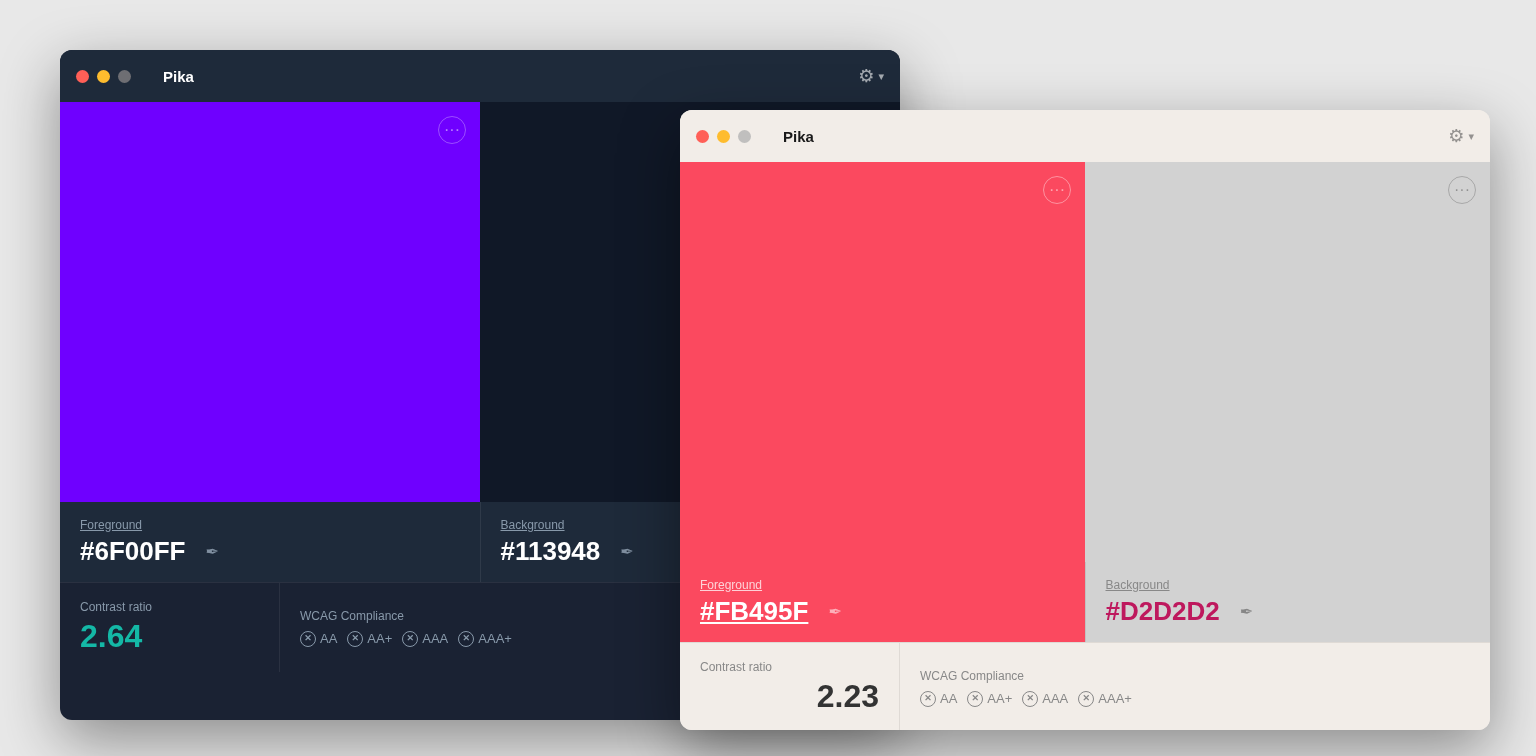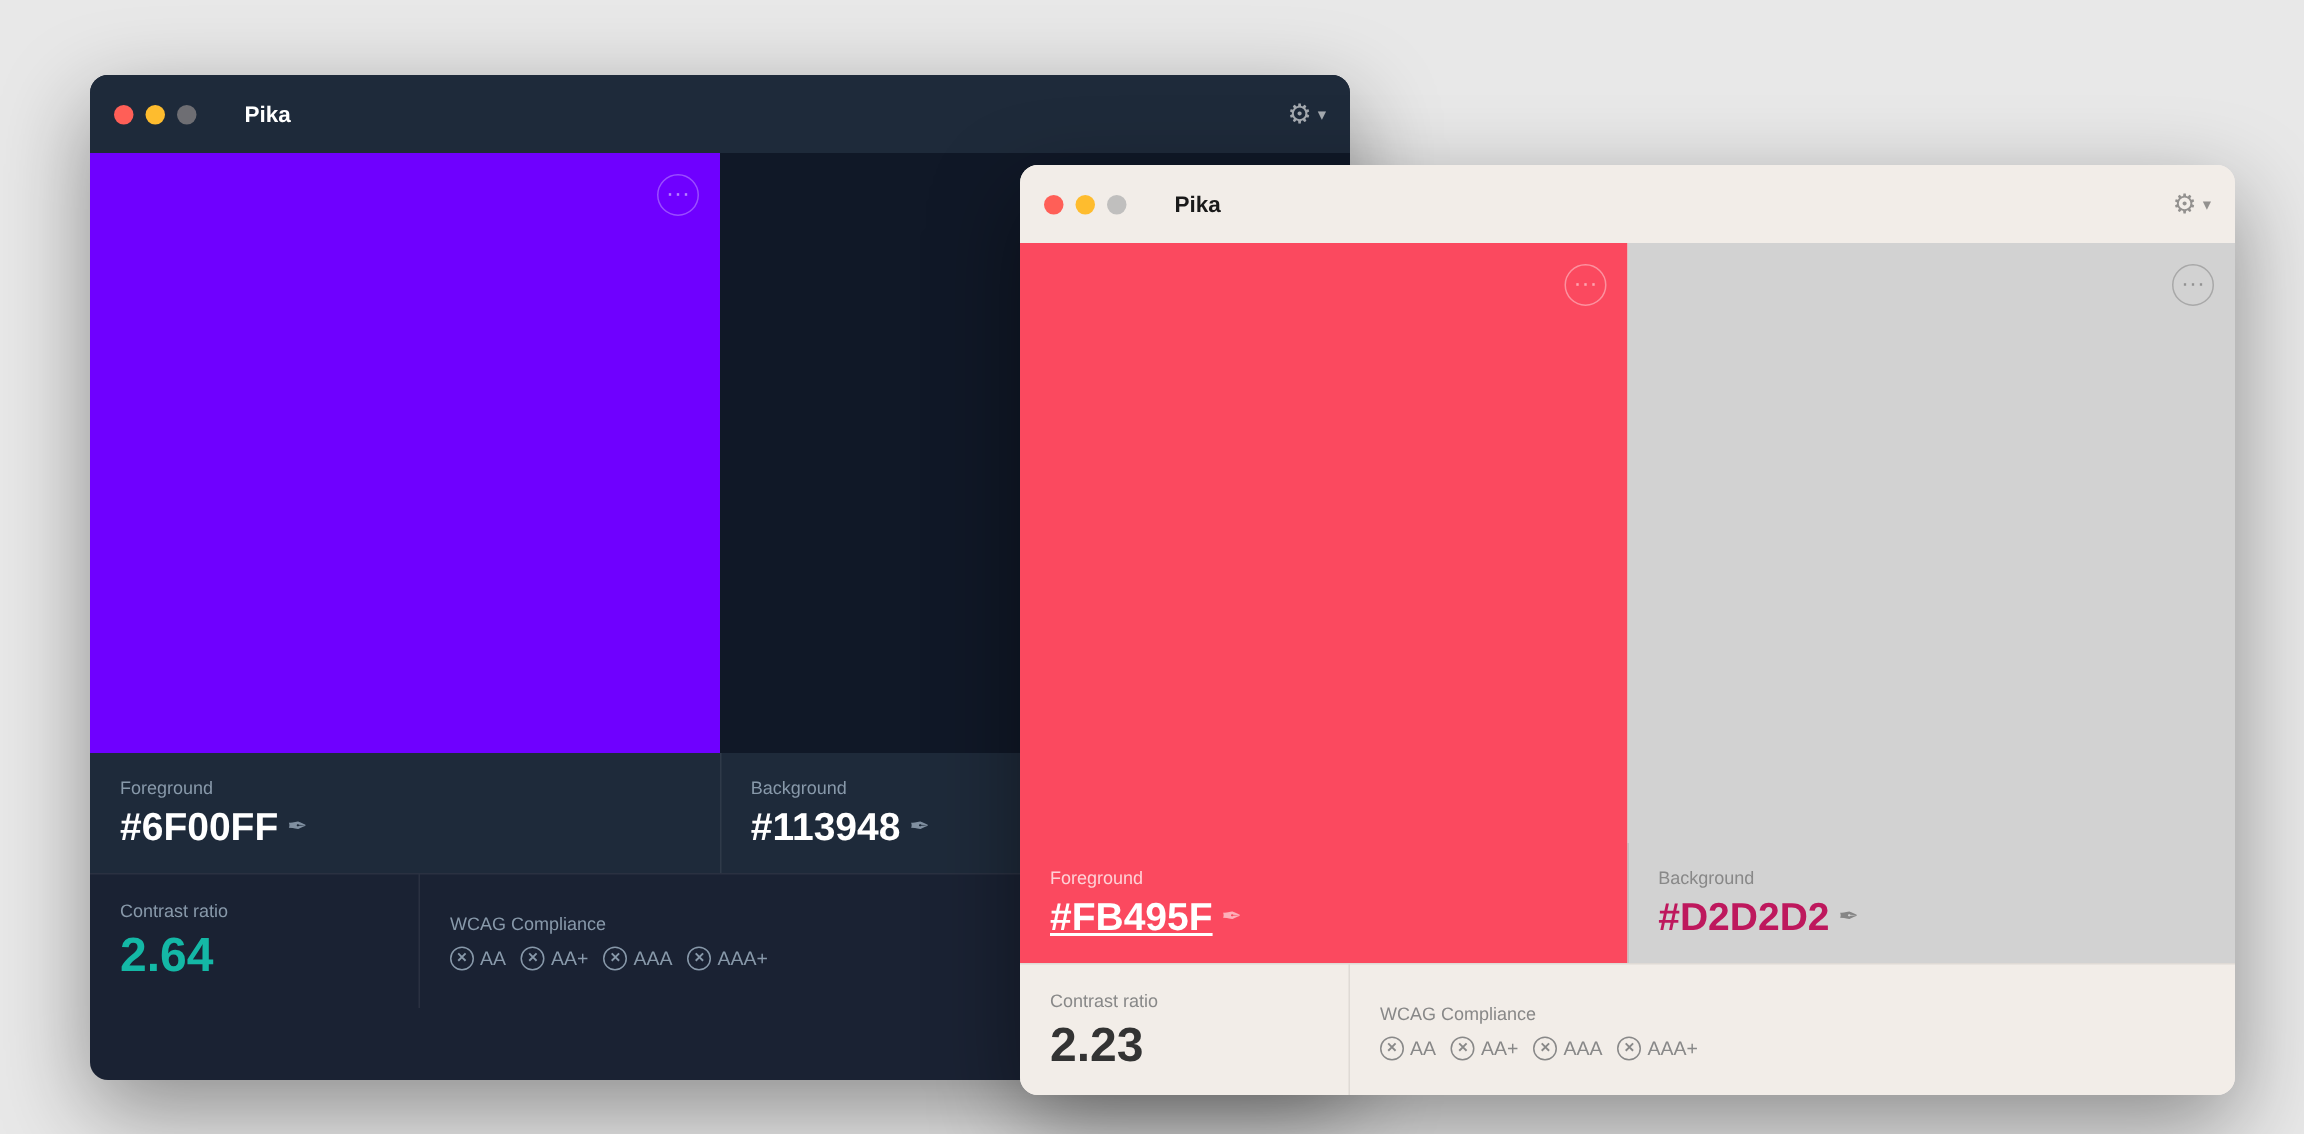--- a/index.html
+++ b/index.html
@@ -170,30 +170,31 @@
 
     .color-info-light-bg {
       background: #d2d2d2;
       border-left: 1px solid rgba(0,0,0,0.08);
     }
 
     .color-label {
       font-size: 12px;
       font-weight: 500;
       margin-bottom: 4px;
+      text-decoration: underline;
     }
 
     .color-label-dark { color: #8899aa; }
     .color-label-light-fg { color: rgba(255,255,255,0.75); }
     .color-label-light-bg { color: #888; }
 
     .color-value-row {
       display: flex;
       align-items: center;
-      gap: 6px;
+      gap: 20px;
     }
 
     .color-hex {
       font-size: 26px;
       font-weight: 700;
     }
 
     .color-hex-dark { color: #ffffff; }
     .color-hex-light-fg { color: #ffffff; text-decoration: underline; }
     .color-hex-light-bg { color: #be185d; }
@@ -255,21 +256,21 @@
 
     .stats-label-dark { color: #8899aa; }
     .stats-label-light { color: #888; }
 
     .stats-value {
       font-size: 32px;
       font-weight: 700;
     }
 
     .stats-value-dark { color: #14b8a6; }
-    .stats-value-light { color: #333; }
+    .stats-value-light { color: #333; text-align: right; }
 
     
     .wcag-badges {
       display: flex;
       gap: 10px;
       align-items: center;
       flex-wrap: wrap;
       margin-top: 4px;
     }
 

